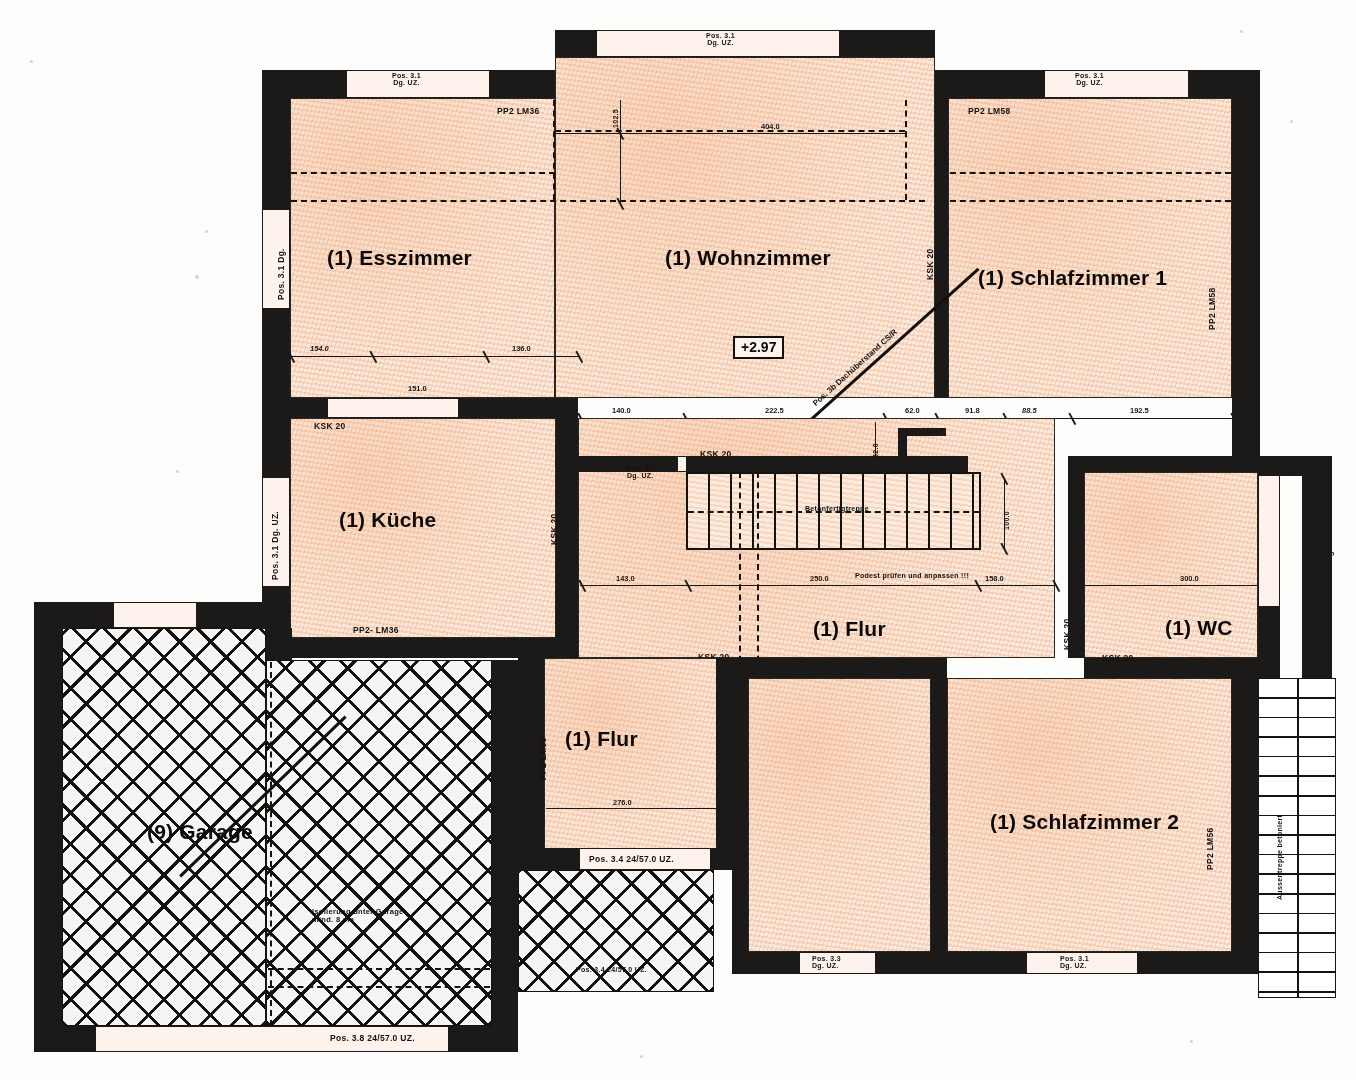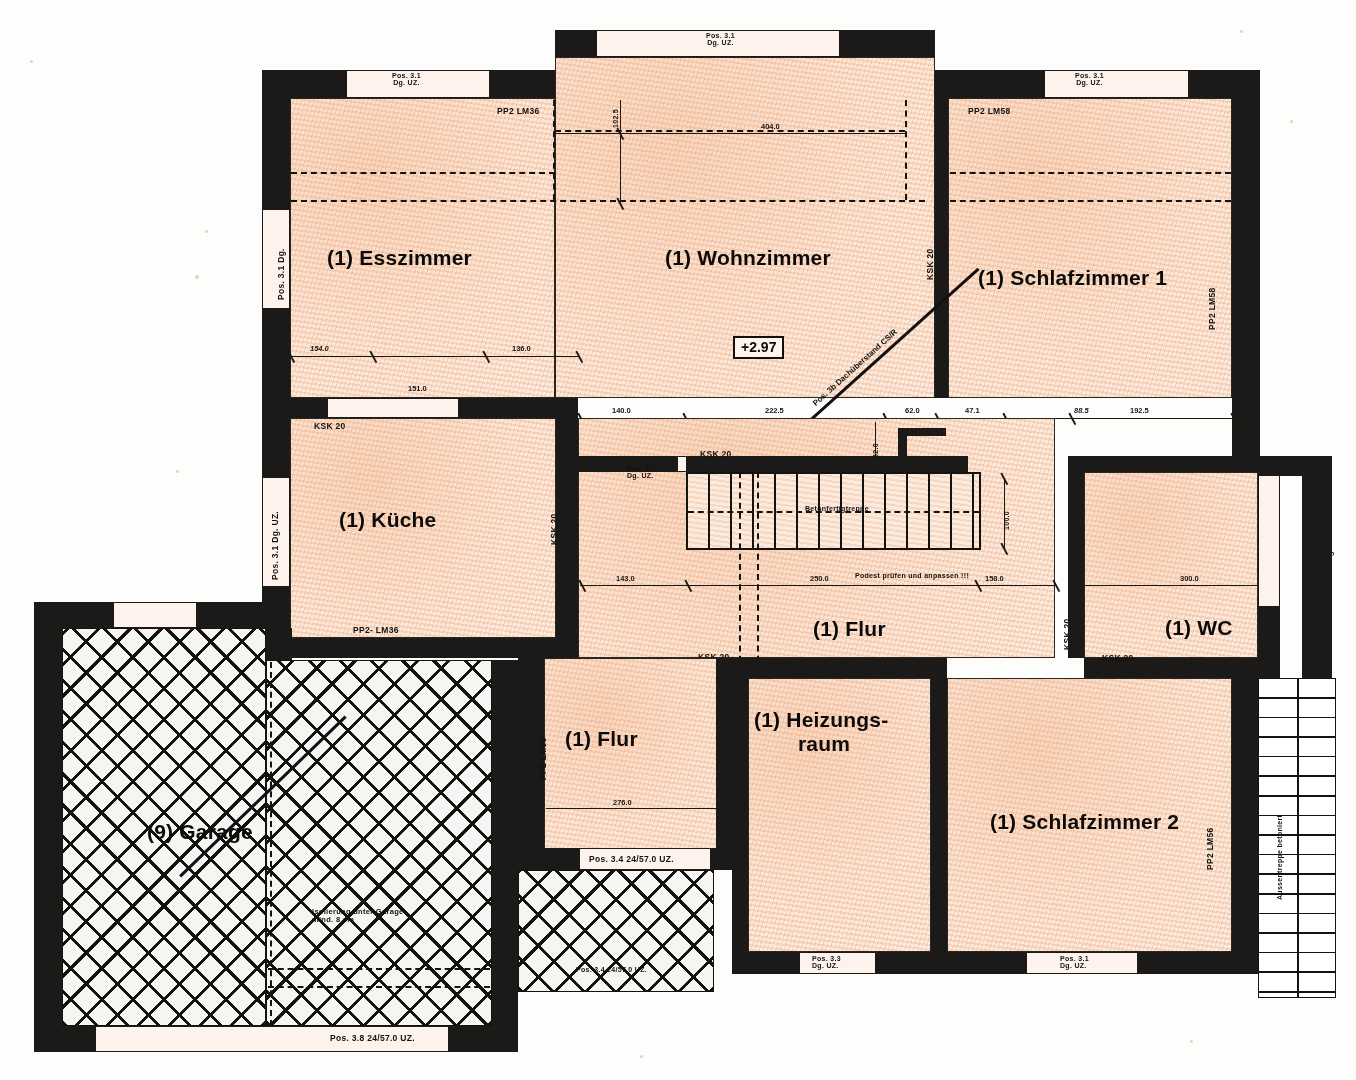--- a/index.html
+++ b/index.html
@@ -165,22 +165,22 @@
   <div class="tick" style="left:575px;top:418px;"></div>
   <div class="tick" style="left:680px;top:418px;"></div>
   <div class="tick" style="left:880px;top:418px;"></div>
   <div class="tick" style="left:932px;top:418px;"></div>
   <div class="tick" style="left:1000px;top:418px;"></div>
   <div class="tick" style="left:1066px;top:418px;"></div>
   <div class="tick" style="left:1228px;top:418px;"></div>
   <div class="dimtxt" style="left:612px;top:406px;">140.0</div>
   <div class="dimtxt" style="left:765px;top:406px;text-align:right;">222.5</div>
   <div class="dimtxt" style="left:905px;top:406px;">62.0</div>
-  <div class="dimtxt" style="left:965px;top:406px;">47.1</div>
-  <div class="dimtxt" style="left:1074px;top:406px;font-style:italic;">88.5</div>
+  <div class="dimtxt" style="left:965px;top:406px;">91.8</div>
+  <div class="dimtxt" style="left:1022px;top:406px;font-style:italic;">88.5</div>
   <div class="dimtxt" style="left:1130px;top:406px;">192.5</div>
 
   <div class="wall" style="left:262px;top:398px;width:66px;height:20px;"></div>
   <div class="opening" style="left:328px;top:398px;width:130px;height:20px;"></div>
   <div class="wall" style="left:458px;top:398px;width:120px;height:20px;"></div>
 
   <div class="wall" style="left:262px;top:418px;width:28px;height:60px;"></div>
   <div class="opening v" style="left:262px;top:478px;width:28px;height:108px;"></div>
   <div class="wall" style="left:262px;top:586px;width:28px;height:72px;"></div>
   <div class="wall" style="left:556px;top:398px;width:22px;height:260px;"></div>
@@ -257,24 +257,20 @@
   <div class="dimtxt" style="left:613px;top:798px;">276.0</div>
   <div class="wall" style="left:518px;top:848px;width:62px;height:22px;"></div>
   <div class="opening" style="left:580px;top:848px;width:130px;height:22px;"></div>
   <div class="wall" style="left:710px;top:848px;width:22px;height:22px;"></div>
   <div class="tiny" style="left:589px;top:854px;">Pos. 3.4 24/57.0 UZ.</div>
 
   <div class="wall" style="left:732px;top:658px;width:215px;height:20px;"></div>
   <div class="room" style="left:748px;top:678px;width:183px;height:274px;"></div>
   <div class="wall" style="left:732px;top:658px;width:16px;height:316px;"></div>
   <div class="wall" style="left:931px;top:678px;width:16px;height:274px;"></div>
-  <div class="rlabel two" style="left:754px;top:708px;width:160px;">
-    <span>(1) Heizungs-</span><br>
-    <span style="margin-left:44px;display:inline-block;">raum</span>
-  </div>
   <div class="wall" style="left:732px;top:952px;width:68px;height:22px;"></div>
   <div class="opening" style="left:800px;top:952px;width:75px;height:22px;"></div>
   <div class="wall" style="left:875px;top:952px;width:72px;height:22px;"></div>
   <div class="tiny micro" style="left:812px;top:955px;">Pos. 3.3
 Dg. UZ.</div>
 
   <div class="room" style="left:947px;top:678px;width:285px;height:274px;"></div>
   <div class="wall" style="left:1232px;top:678px;width:28px;height:274px;"></div>
   <div class="rlabel" style="left:966px;top:810px;margin-left:24px;">(1) Schlafzimmer 2</div>
   <div class="vtiny" style="left:1205px;top:870px;">PP2 LM56</div>

